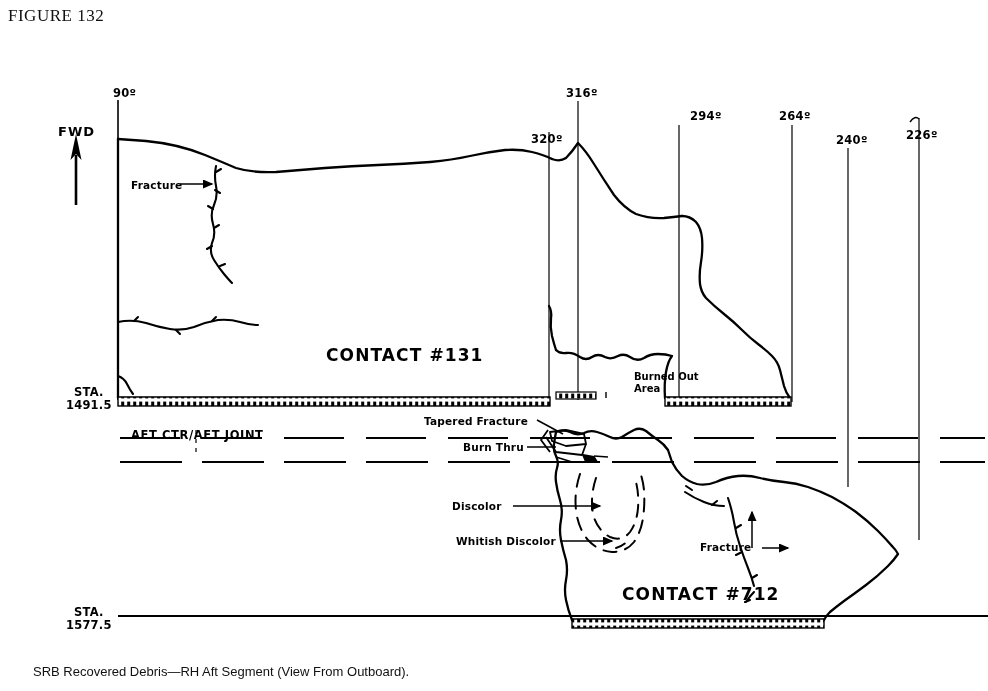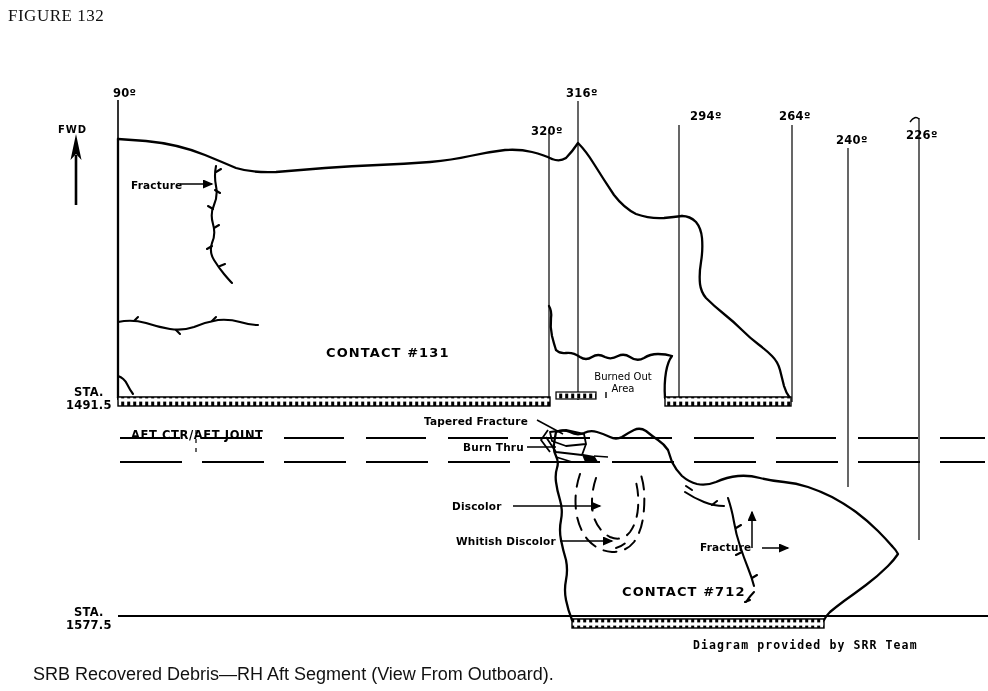--- a/index.html
+++ b/index.html
@@ -28,55 +28,55 @@
     font-family: "Liberation Serif", serif;
     font-size: 17px;
     letter-spacing: 0.5px;
     color: #111;
   }
   .caption {
     position: absolute;
     left: 33px;
     top: 664px;
     font-family: "Liberation Sans", sans-serif;
-    font-size: 18px;
+    font-size: 13px;
     color: #111;
     white-space: nowrap;
   }
   svg { display: block; }
   .ovl-text {
     position: absolute;
     font-family: "DejaVu Sans", sans-serif;
     font-weight: bold;
     color: #000;
     white-space: nowrap;
   }
   .deg { font-size: 11.5px; letter-spacing: 0.3px; }
   .sta { font-size: 11.5px; line-height: 13px; letter-spacing: 0.2px; }
   .annot { font-size: 10.5px; letter-spacing: 0.2px; }
-  .contact { font-size: 13px; letter-spacing: 1.1px; }
+  .contact { font-size: 17px; letter-spacing: 1.1px; }
   .joint { font-size: 11.5px; letter-spacing: 0.6px; }
-  .fwd { font-size: 10px; letter-spacing: 1px; }
+  .fwd { font-size: 13px; letter-spacing: 1px; }
   .credit {
     position: absolute;
     font-family: "DejaVu Sans Mono", monospace;
     font-size: 11.5px;
     font-weight: bold;
     letter-spacing: 1.1px;
     color: #000;
     white-space: nowrap;
   }
   .burned {
     position: absolute;
     font-family: "DejaVu Sans", sans-serif;
-    font-weight: normal;
+    font-weight: bold;
     font-size: 10px;
-    text-align: center;
     line-height: 12px;
     color: #000;
+    margin-left: 44px;
   }
 </style>
 </head>
 <body>
 
 <div id="figure-root">
 
   <div class="fig-label">FIGURE 132</div>
 
   <svg width="988" height="691" viewBox="0 0 988 691" style="position:absolute; left:0; top:0;">
@@ -246,21 +246,21 @@
 
     <g stroke="#000" stroke-width="1.4" fill="none">
       <path d="M606,398 L606,392"></path>
     </g>
 
   </svg>
 
   <div class="ovl-text fwd" style="left:58px; top:124px;">FWD</div>
 
   <div class="ovl-text deg" style="left:113px; top:86px;text-align:right;">90º</div>
-  <div class="ovl-text deg" style="left:531px; top:124px;">320º</div>
+  <div class="ovl-text deg" style="left:531px; top:132px;">320º</div>
   <div class="ovl-text deg" style="left:566px; top:86px;">316º</div>
   <div class="ovl-text deg" style="left:690px; top:109px;">294º</div>
   <div class="ovl-text deg" style="left:779px; top:109px;">264º</div>
   <div class="ovl-text deg" style="left:836px; top:133px;">240º</div>
   <div class="ovl-text deg" style="left:906px; top:104px;margin-top:24px;">226º</div>
 
   <div class="ovl-text sta" style="left:66px; top:386px; text-align:center;">
     <div>STA.</div>
     <div>1491.5</div>
   </div>
@@ -280,17 +280,16 @@
     <span>Burned Out</span><br>
     <span>Area</span>
   </div>
 
   <div class="ovl-text annot" style="left:424px; top:415px;">Tapered Fracture</div>
   <div class="ovl-text annot" style="left:463px; top:441px;">Burn Thru</div>
   <div class="ovl-text annot" style="left:452px; top:500px;">Discolor</div>
   <div class="ovl-text annot" style="left:456px; top:535px;">Whitish Discolor</div>
   <div class="ovl-text annot" style="left:700px; top:541px;">Fracture</div>
 
-  <div class="credit" style="left:693px; top:638px;">Diagram provided by SRR Team</div>
 
   <div class="caption">SRB Recovered Debris—RH Aft Segment (View From Outboard).</div>
 
 </div>
 
 </body></html>

